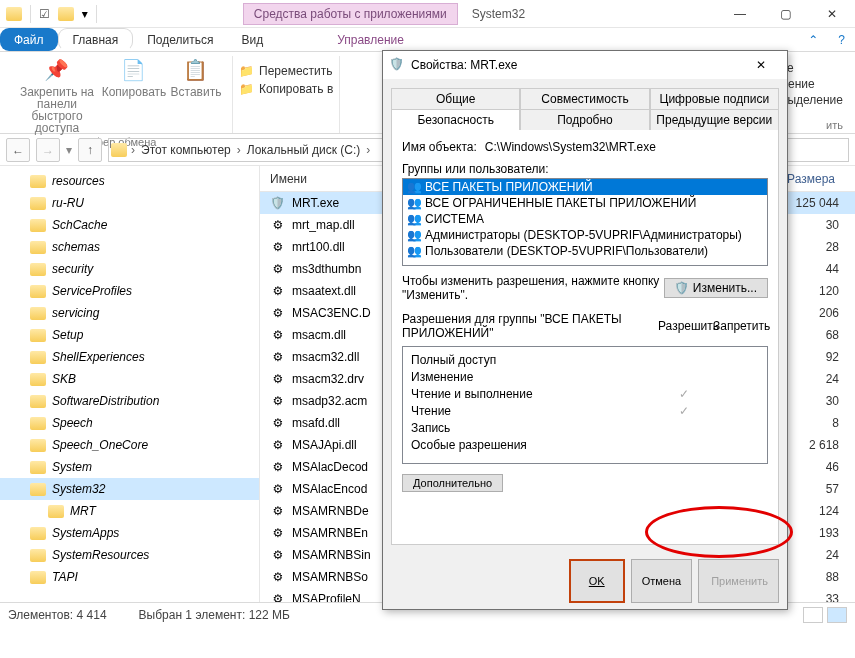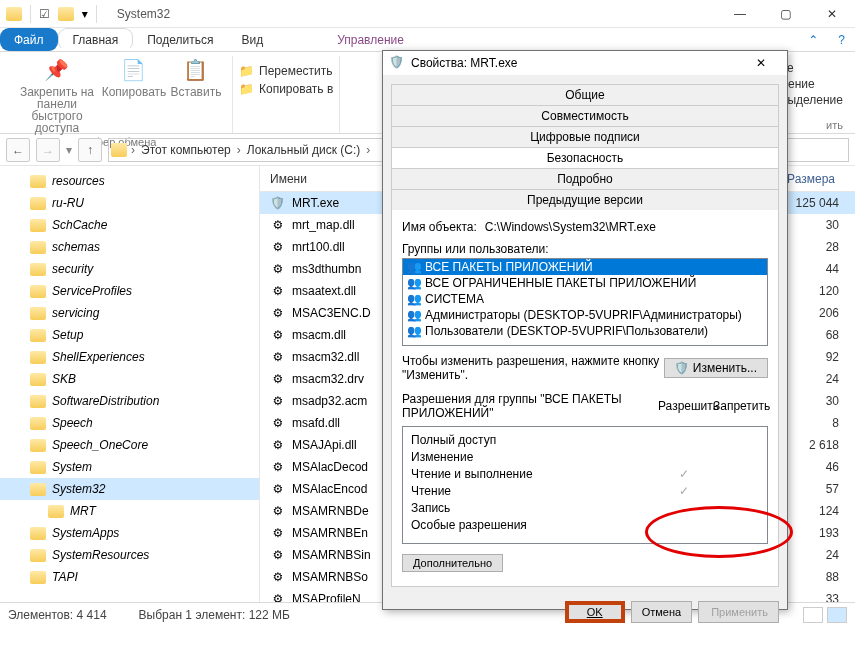--- a/index.html
+++ b/index.html
@@ -70,34 +70,34 @@
 .sb-view { width: 20px; height: 16px; border: 1px solid #ccc; }
 .sb-view.act { background: #cde8ff; }
 
 
 .dialog { position: absolute; left: 382px; top: 50px; width: 406px; height: 560px; background: #f0f0f0; border: 1px solid #707070; box-shadow: 2px 2px 8px rgba(0,0,0,0.3); display: flex; flex-direction: column; }
 .dlg-title { height: 28px; background: #fff; display: flex; align-items: center; padding: 0 6px; }
 .dlg-title .dic { width: 16px; height: 16px; margin-right: 6px; }
 .dlg-close { margin-left: auto; width: 40px; height: 24px; display: flex; align-items: center; justify-content: center; }
 .dlg-body { flex: 1; padding: 8px; display: flex; flex-direction: column; }
 .tabs { display: flex; flex-wrap: wrap; }
-.tabrow { display: flex; width: 100%; flex-direction: column; }
+.tabrow { display: flex; width: 100%; }
 .tab { border: 1px solid #ccc; padding: 3px 0; background: #f0f0f0; text-align: center; flex: 1; border-bottom: none; position: relative; top: 1px; }
 .tab.active { background: #fff; z-index: 2; }
 .tabpanel { flex: 1; border: 1px solid #ccc; background: #fff; padding: 10px; display: flex; flex-direction: column; font-size: 11px; }
 .field { display: flex; gap: 8px; margin-bottom: 8px; }
 .grplabel { margin-bottom: 2px; }
 .listbox { border: 1px solid #828790; height: 88px; overflow: hidden; }
 .lrow { display: flex; align-items: center; height: 16px; padding: 0 4px; gap: 4px; }
 .lrow.sel { background: #0078d7; color: #fff; }
 .lrow .pic { width: 14px; height: 14px; }
 .permrow { display: flex; align-items: center; margin: 4px 0; }
 .permrow .ptxt { flex: 1; }
 .btn { border: 1px solid #adadad; background: #e1e1e1; padding: 2px 10px; font-size: 11px; }
-.btn.def { border: 4px solid #c2410c; padding: 1px 18px; text-decoration: underline; }
+.btn.def { border: 2px solid #c2410c; padding: 14px 18px; text-decoration: underline; }
 .btn.dis { color: #a0a0a0; padding-left: 12px; }
 .permtable { border: 1px solid #828790; padding: 4px 8px; margin-top: 2px; height: 118px; }
 .ptrow { display: flex; height: 17px; align-items: center; }
 .ptrow .pn { flex: 1; }
 .ptrow .pc { width: 50px; text-align: center; color: #aaa; }
 .dlg-buttons { display: flex; justify-content: flex-end; gap: 6px; padding: 6px 8px; }
 
 
 .highlight { position: absolute; left: 645px; top: 506px; width: 148px; height: 52px; border: 3px solid #e20000; border-radius: 50%; pointer-events: none; }
 </style>
@@ -106,20 +106,21 @@
 
 <div class="titlebar">
   <div class="tb-icons">
     <span class="tb-icon-folder"></span>
     <span class="tb-sep"></span>
     <span class="tb-check">☑</span>
     <span class="tb-icon-folder"></span>
     <span>▾</span>
     <span class="tb-sep"></span>
   </div>
+  <div class="tb-tools">Средства работы с приложениями</div>
   <div class="tb-title">System32</div>
   <div class="tb-win">
     <div class="tb-btn">—</div>
     <div class="tb-btn">▢</div>
     <div class="tb-btn close">✕</div>
   </div>
 </div>
 
 <div class="ribbontabs">
   <div class="rtab file">Файл</div>

